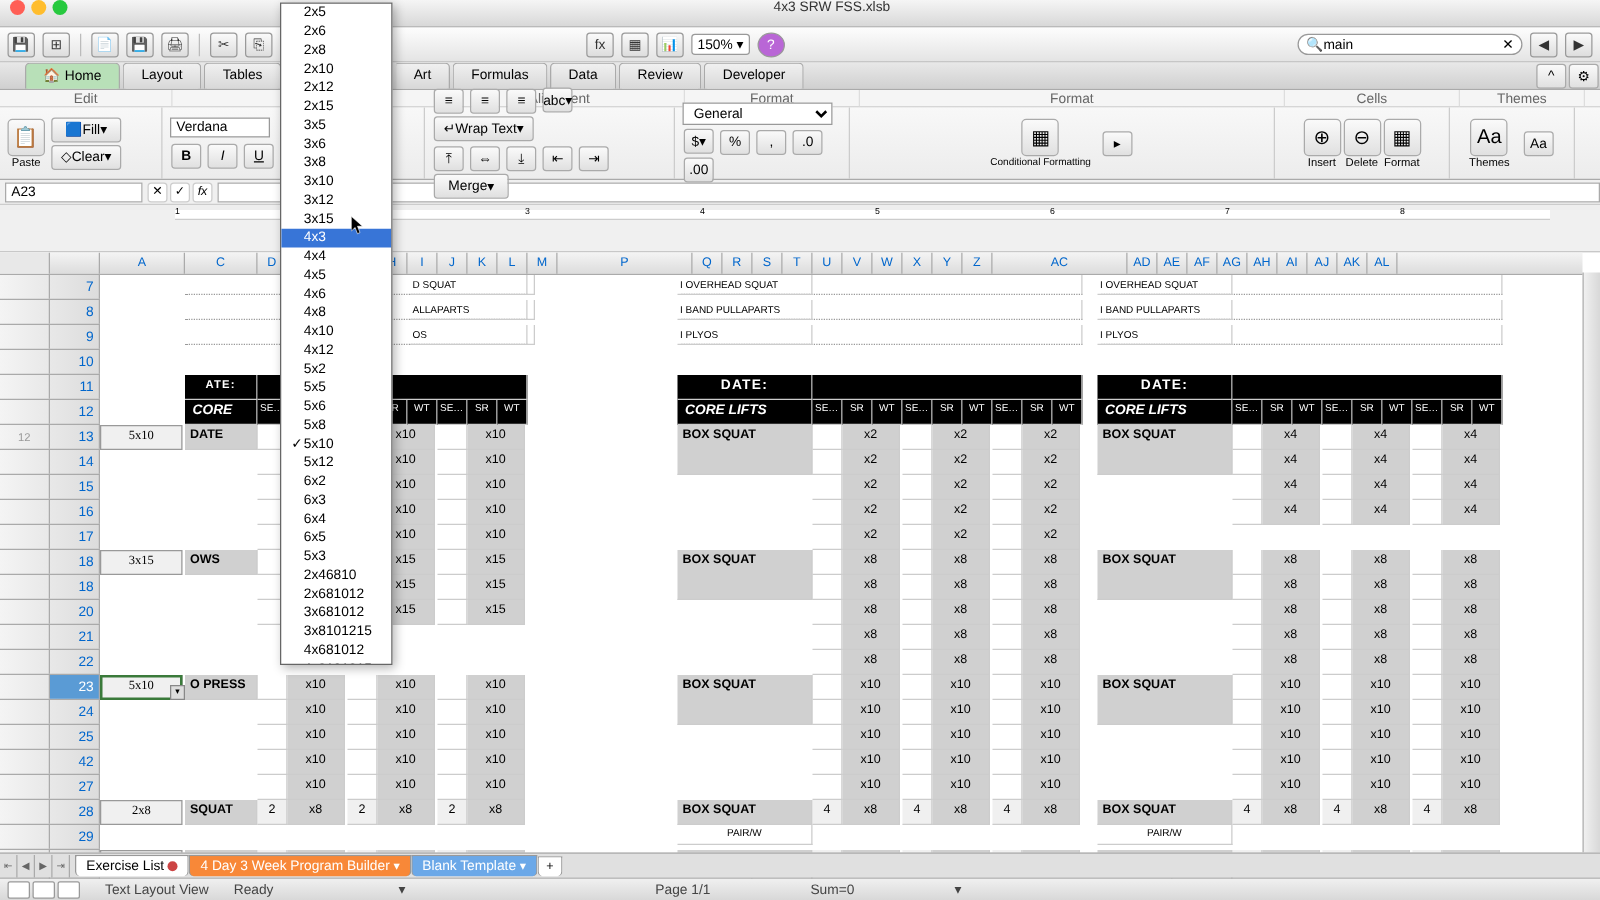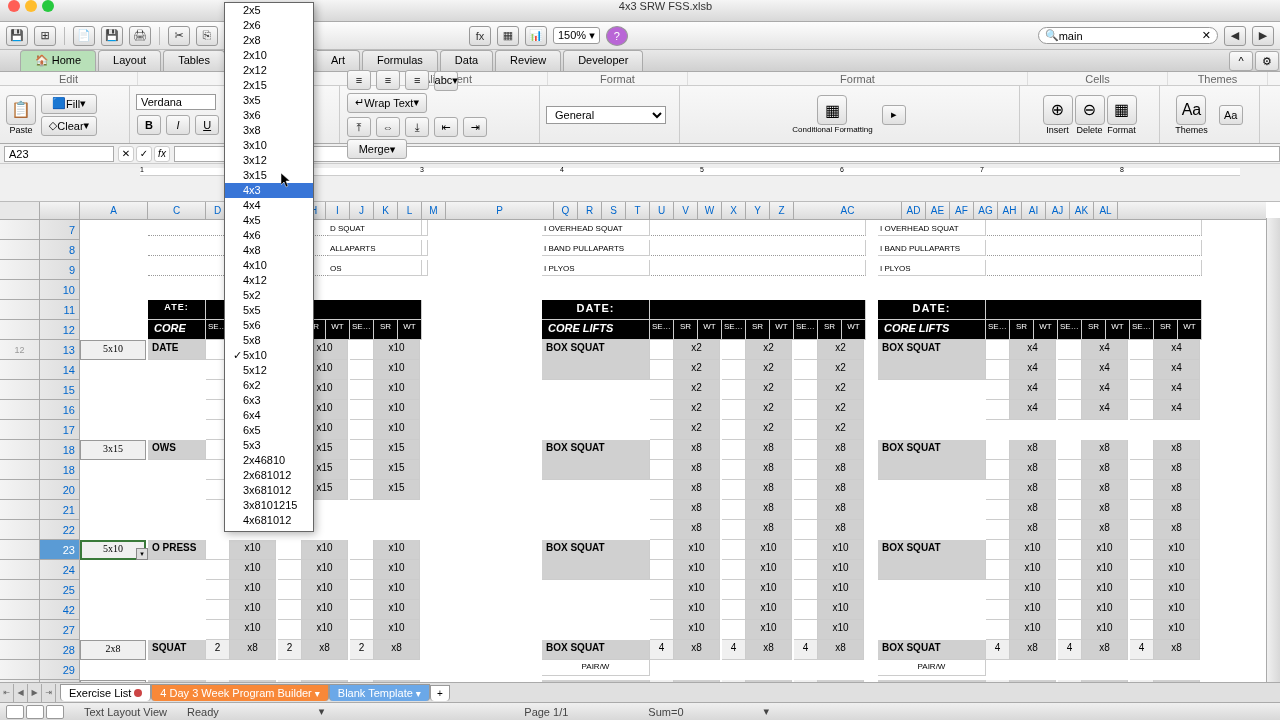--- a/index.html
+++ b/index.html
@@ -165,20 +165,27 @@
       <span class="small-btn">⤒</span>
       <span class="small-btn">⇔</span>
       <span class="small-btn">⤓</span>
       <span class="small-btn">⇤</span>
       <span class="small-btn">⇥</span>
       <span class="small-btn" style="width:60px"><span>Merge</span> ▾</span>
     </div>
   </div>
   <div class="rgroup" style="width:140px">
     <select class="font-sel" style="width:120px"><option>General</option></select>
+    <div style="margin-top:2px">
+      <span class="small-btn">$▾</span>
+      <span class="small-btn">%</span>
+      <span class="small-btn">,</span>
+      <span class="small-btn">.0</span>
+      <span class="small-btn">.00</span>
+    </div>
   </div>
   <div class="rgroup" style="width:340px;flex-direction:row;align-items:center;gap:4px">
     <div style="text-align:center">
       <div class="big-icon">▦</div>
       <div style="font-size:8px;line-height:9px">Conditional
 Formatting</div>
     </div>
     <div>
     </div>
     <div class="small-btn">▸</div>

